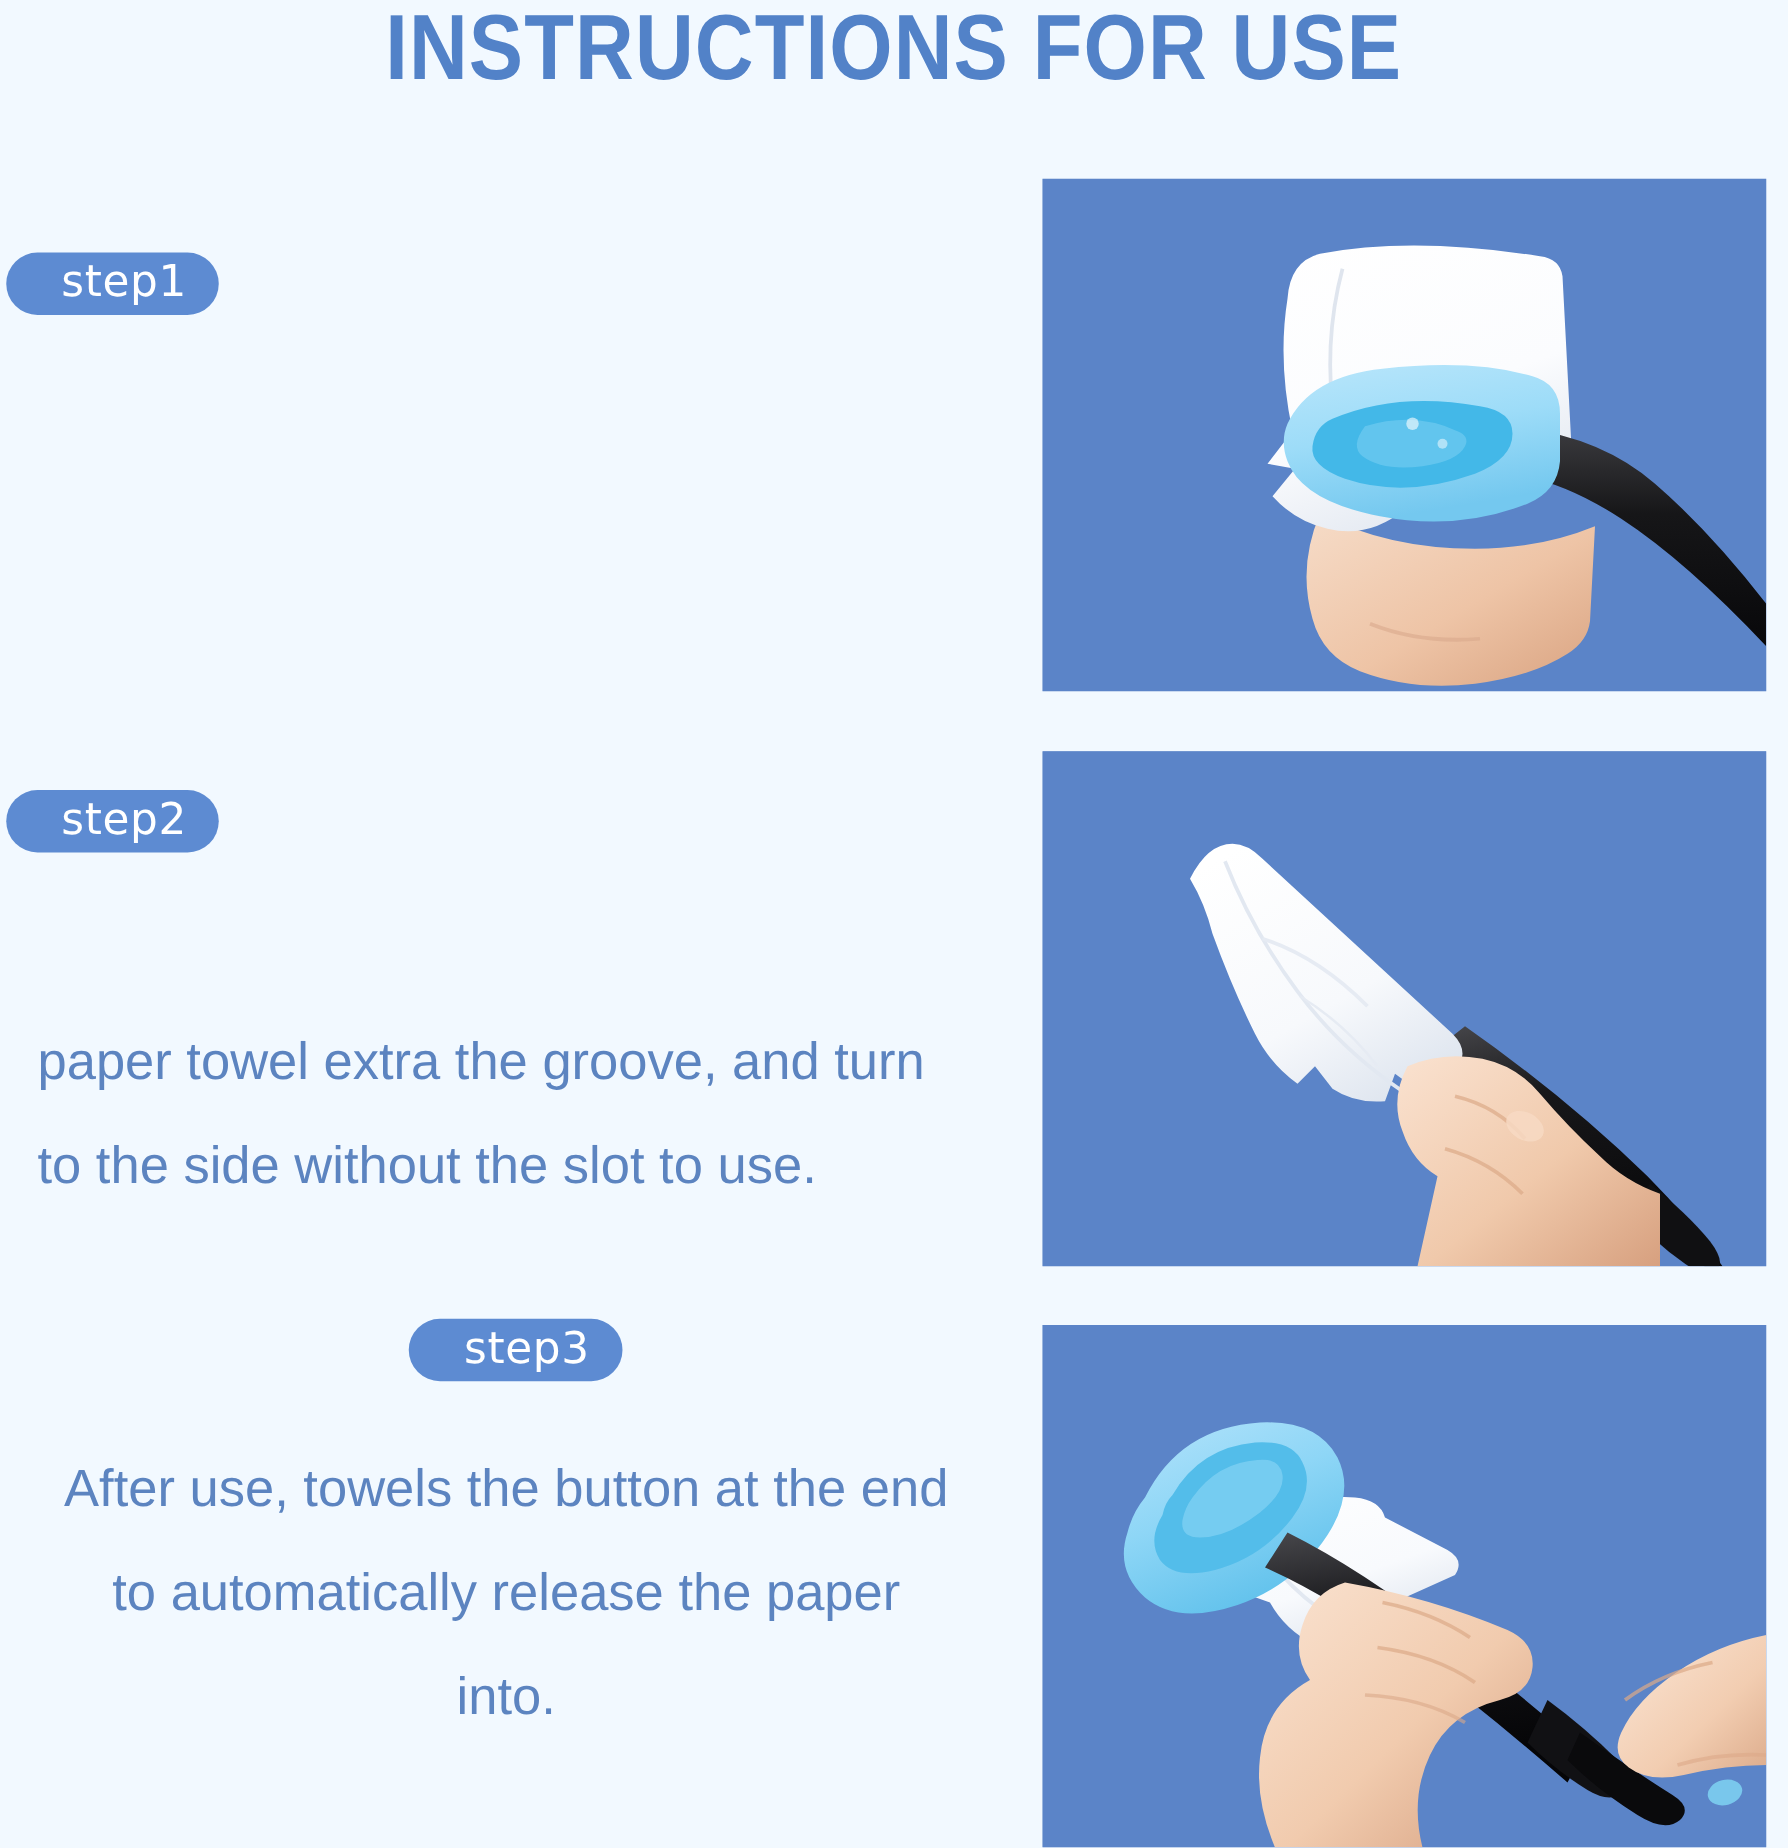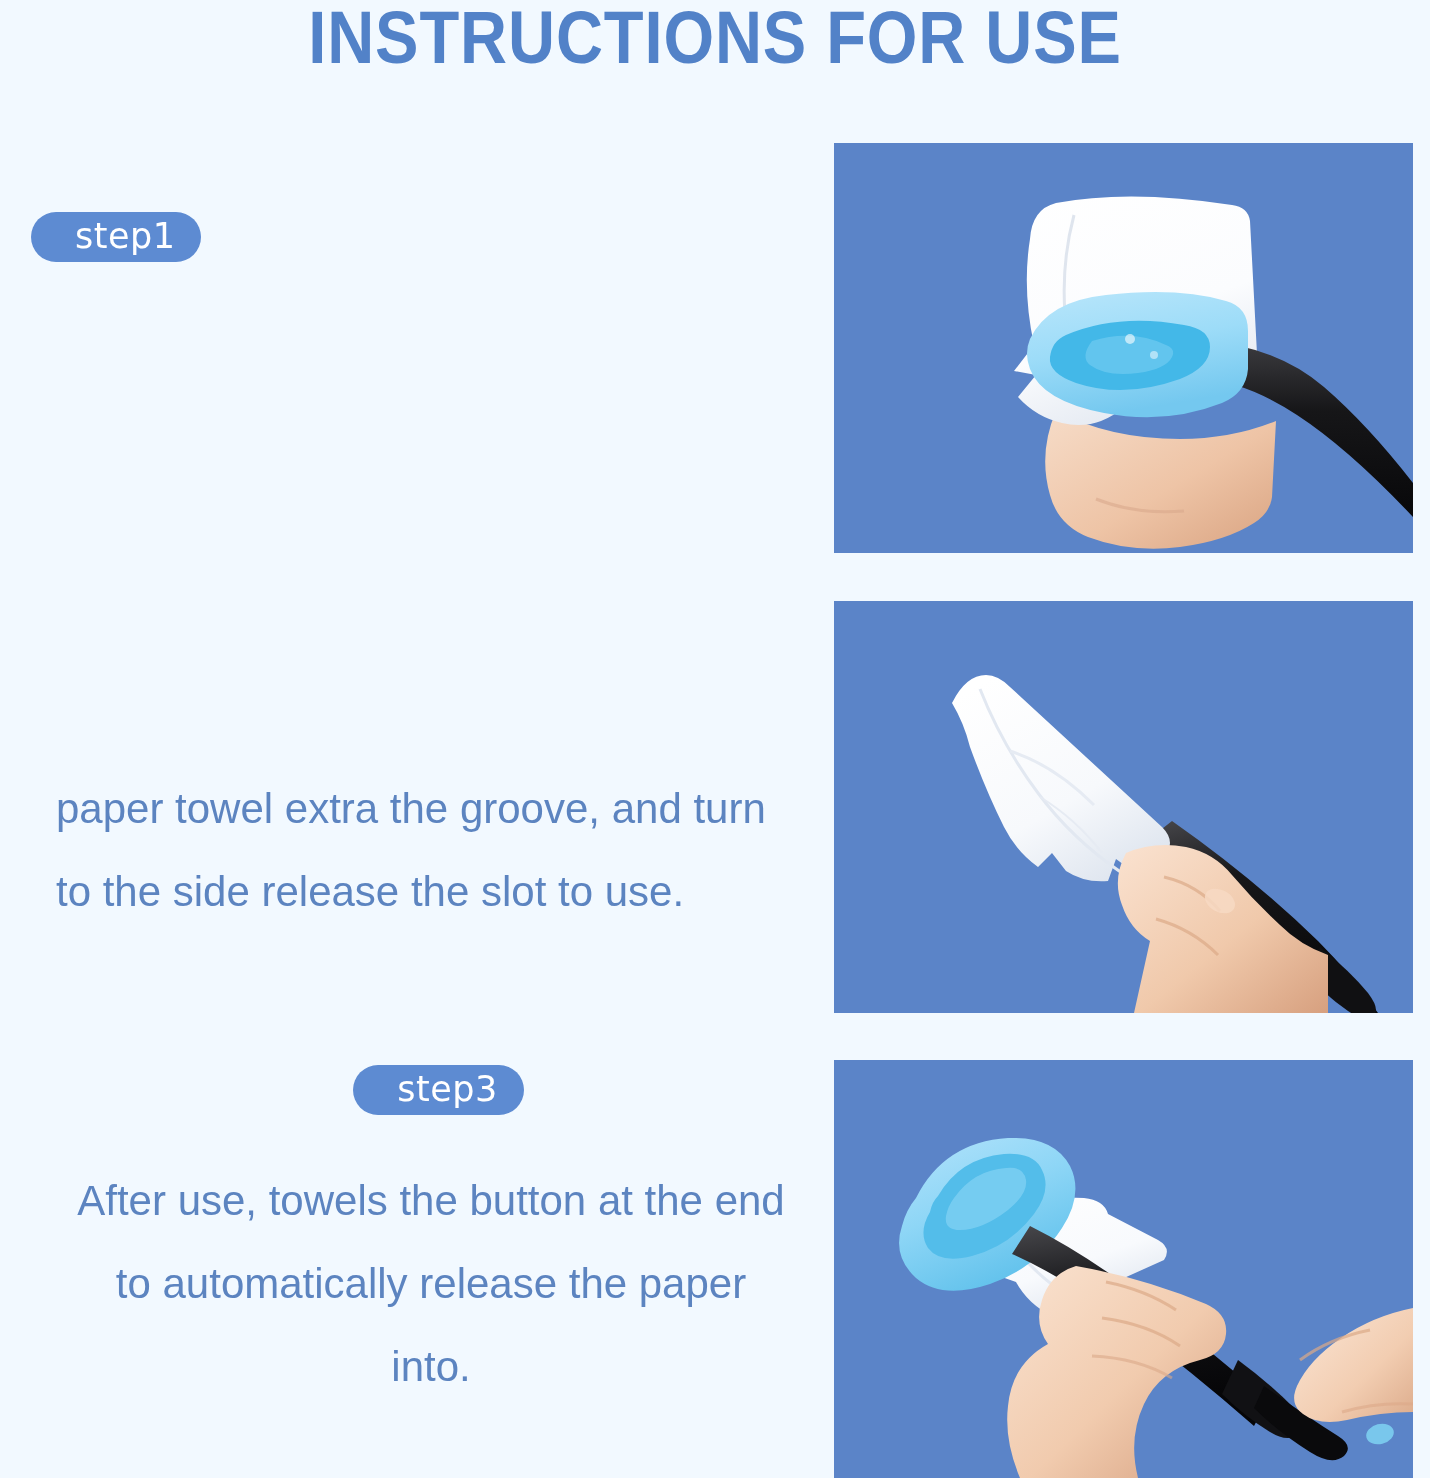--- a/index.html
+++ b/index.html
@@ -31,24 +31,23 @@
     line-height: 80px;
     transform: scaleX(0.88);
     transform-origin: 50% 0;
     white-space: nowrap;
   }
 
   
   .steps-col {
     position: absolute;
     left: 0;
-    top: 12px;
+    top: 2px;
     width: 820px;
     height: 1318px;
-    margin-left: 26px;
   }
   .step-block {
     position: absolute;
     left: 0;
     width: 820px;
   }
   #step-block-0 { top: 200px; }
   #step-block-1 { top: 630px; }
   #step-block-2 { top: 1053px; text-align: center; }
 
@@ -101,24 +100,25 @@
 <div class="steps-col">
 
   <div class="step-block" id="step-block-0">
     <div class="step-badge">step1</div>
     <p class="step-text">
       <br>
     </p>
   </div>
 
   <div class="step-block" id="step-block-1">
+    <div class="step-badge">step2</div>
     <p class="step-text">
       <br>
       <span>paper towel extra the groove, and turn</span><br>
-      <span>to the side release the slot to use.</span>
+      <span>to the side without the slot to use.</span>
     </p>
   </div>
 
   <div class="step-block" id="step-block-2">
     <div class="step-badge">step3</div>
     <p class="step-text">
       <span>After use, towels the button at the end</span><br>
       <span>to automatically release the paper</span><br>
       <span>into.</span>
     </p>

